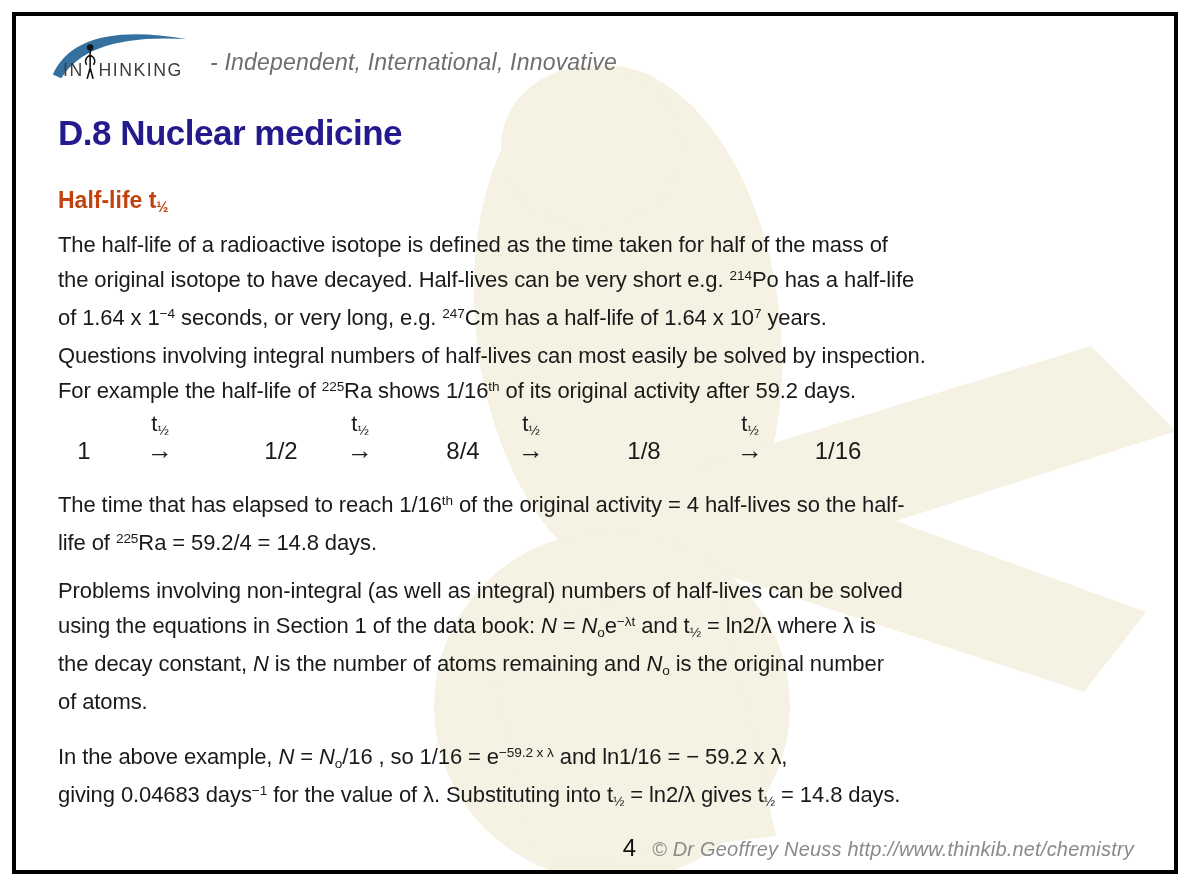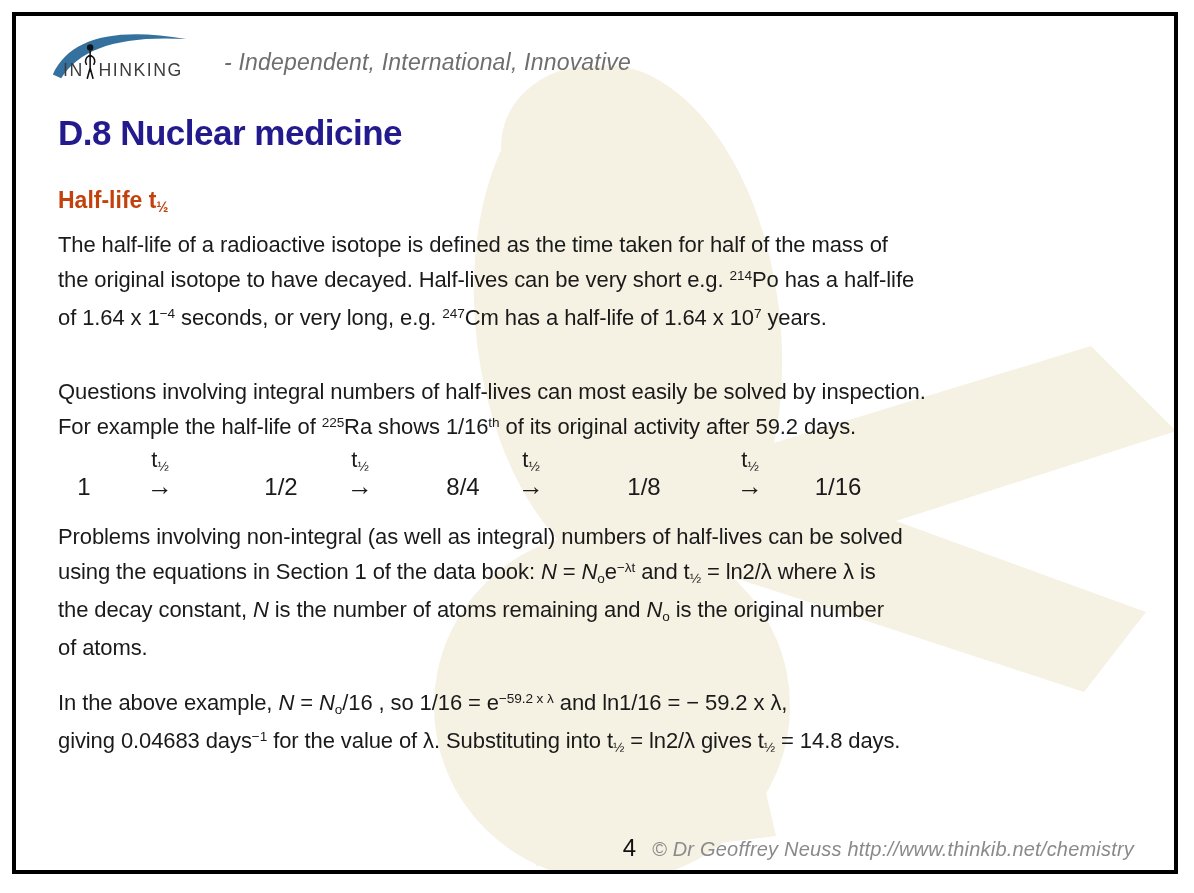--- a/index.html
+++ b/index.html
@@ -15,36 +15,36 @@
   }
   .frame{
     position:absolute;left:12px;top:12px;width:1166px;height:862px;
     border:4px solid var(--border);background:#ffffff;overflow:hidden;
   }
   .watermark-svg{position:absolute;left:0;top:0;width:100%;height:100%;z-index:0;}
   .wm{fill:var(--watermark);}
   .content{position:relative;z-index:1;padding:10px 36px 0 42px;}
 
   
-  .logo-row{display:flex;align-items:flex-end;gap:28px;height:56px;margin-left:-14px;}
+  .logo-row{display:flex;align-items:flex-end;gap:14px;height:56px;margin-left:-14px;}
   .logo-svg{flex:0 0 auto;}
   .brand{font-family:"Liberation Sans",sans-serif;font-size:19px;letter-spacing:1.6px;
          fill:var(--logo-text);font-weight:400;}
   .swoosh{fill:var(--swoosh);}
   .person{stroke:#111;stroke-width:1.7;fill:none;stroke-linecap:round;}
   .tagline{font-size:23px;font-style:italic;color:var(--tagline);padding-bottom:6px;
            letter-spacing:0.2px;white-space:nowrap;}
 
   .page-title{margin-top:30px;font-size:35px;line-height:42px;font-weight:700;
               color:var(--title);letter-spacing:-0.5px;}
   .section-heading{margin-top:33px;font-size:23px;font-weight:700;color:#c2410c;}
 
   .para{font-size:22px;line-height:35px;letter-spacing:-0.1px;color:var(--text);}
   .para .line{white-space:nowrap;}
-  .mt-p1{margin-top:13px;} .mt-p2{margin-top:36px;} .mt-p3{margin-top:14px;}
+  .mt-p1{margin-top:13px;} .mt-p2{} .mt-p3{margin-top:14px;}
   .mt-p4{margin-top:10px;} .mt-p5{margin-top:20px;}
 
   .m-sup{font-size:62%;position:relative;top:-0.48em;}
   .m-sub{font-size:62%;position:relative;top:0.26em;}
   .m-i{font-style:italic;}
 
   
   .decay-chain{position:relative;margin-top:0;height:62px;font-size:24px;}
   .chain-label{position:absolute;top:0;transform:translateX(-50%);font-size:22px;}
   .chain-value{position:absolute;top:26px;transform:translateX(-50%);}
@@ -110,20 +110,24 @@
       <span class="chain-arrow" style="left:102px">→</span>
       <span class="chain-value" style="left:223px">1/2</span>
       <span class="chain-arrow" style="left:302px">→</span>
       <span class="chain-value" style="left:405px">8/4</span>
       <span class="chain-arrow" style="left:473px">→</span>
       <span class="chain-value" style="left:586px">1/8</span>
       <span class="chain-arrow" style="left:692px">→</span>
       <span class="chain-value" style="left:780px">1/16</span>
     </div>
 
+    <div class="para mt-p3">
+      <div class="line"><span>The time that has elapsed to reach 1/16</span><span class="m-sup">th</span><span> of the original activity = 4 half-lives so the half-</span></div>
+      <div class="line"><span>life of </span><span class="m-sup">225</span><span>Ra = 59.2/4 = 14.8 days.</span></div>
+    </div>
 
     <div class="para mt-p4">
       <div class="line"><span>Problems involving non-integral (as well as integral) numbers of half-lives can be solved</span></div>
       <div class="line"><span>using the equations in Section 1 of the data book: </span><span class="m-i">N</span><span> = </span><span class="m-i">N</span><span class="m-sub">o</span><span>e</span><span class="m-sup">−λt</span><span> and t</span><span class="m-sub">½</span><span> = ln2/λ where λ is</span></div>
       <div class="line"><span>the decay constant, </span><span class="m-i">N</span><span> is the number of atoms remaining and </span><span class="m-i">N</span><span class="m-sub">o</span><span> is the original number</span></div>
       <div class="line"><span>of atoms.</span></div>
     </div>
 
     <div class="para mt-p5">
       <div class="line"><span>In the above example, </span><span class="m-i">N</span><span> = </span><span class="m-i">N</span><span class="m-sub">o</span><span>/16 , so 1/16 = e</span><span class="m-sup">−59.2 x λ</span><span> and ln1/16 = − 59.2 x λ,</span></div>

